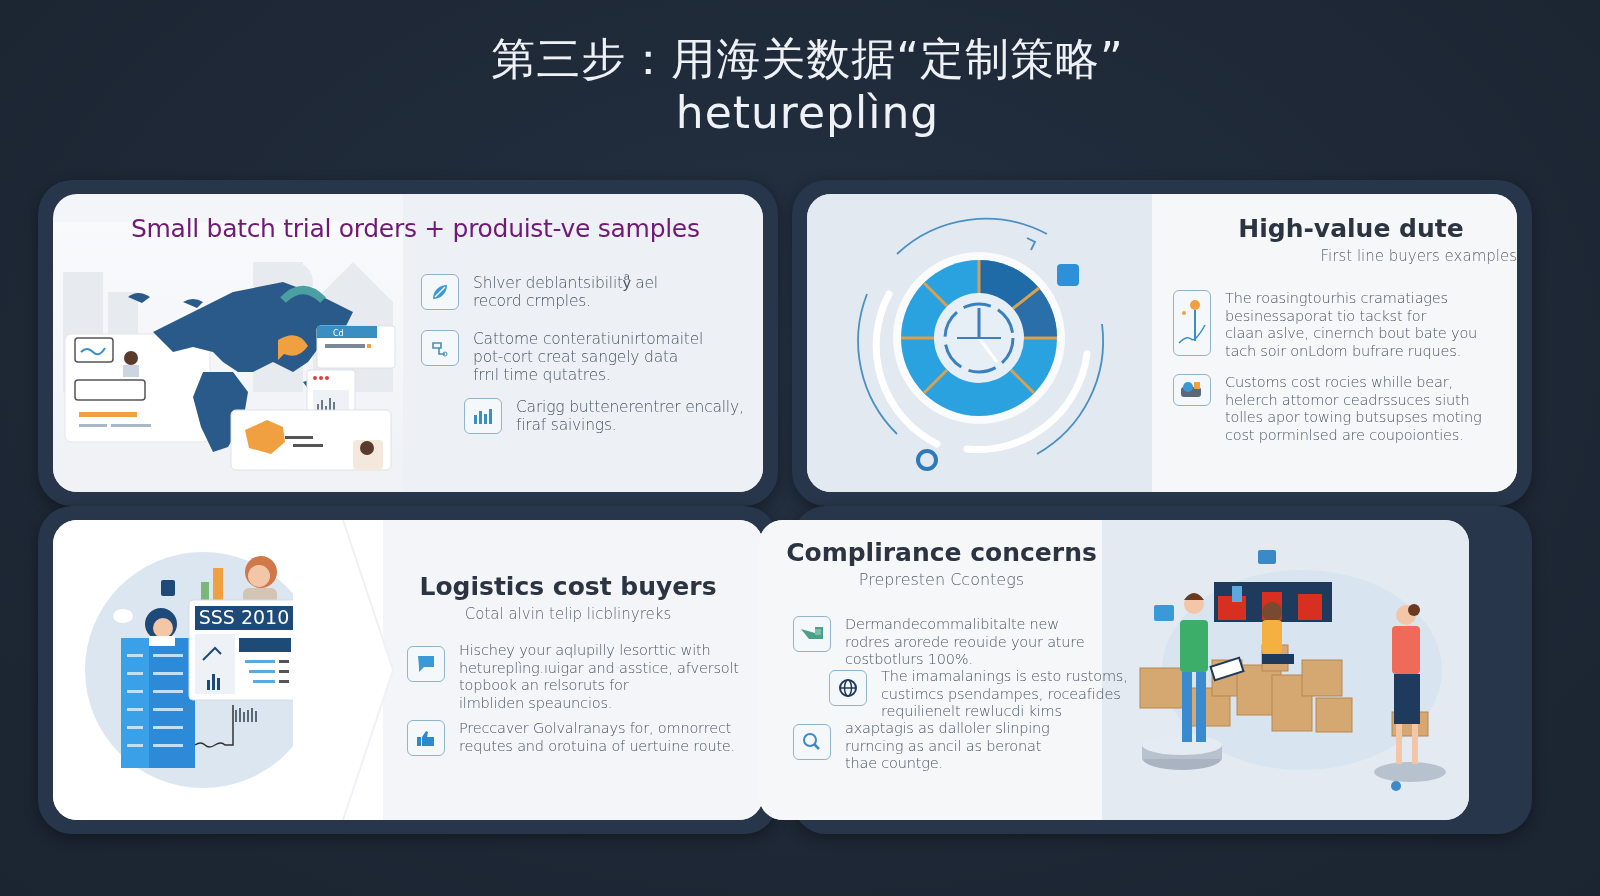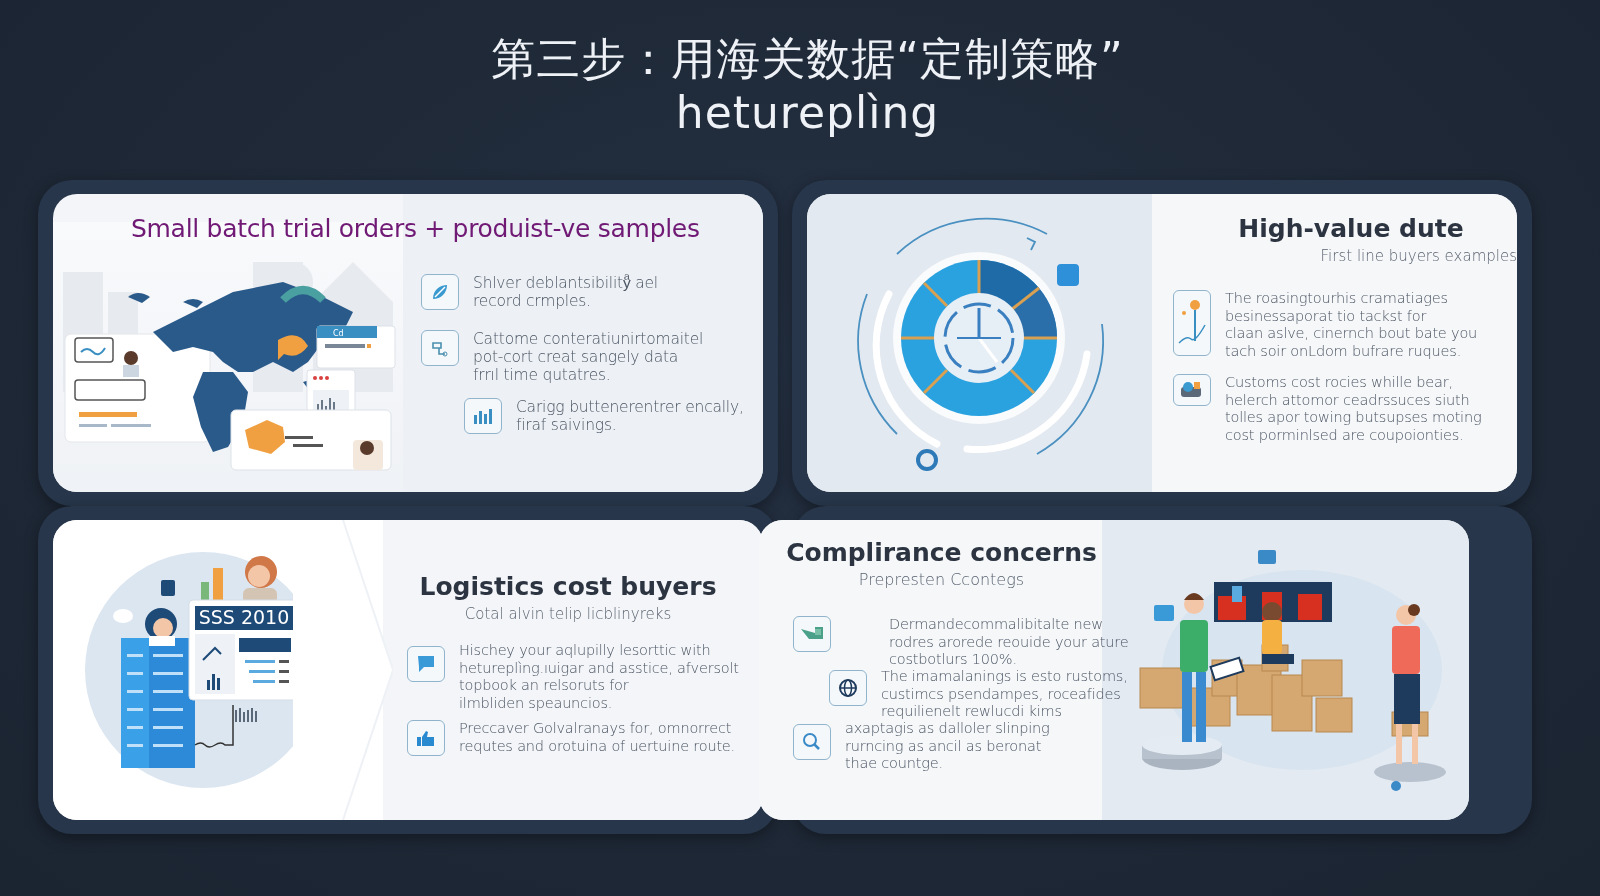--- a/index.html
+++ b/index.html
@@ -409,21 +409,21 @@
         <rect x="310" y="204" width="6" height="40" fill="#f4c6a8"></rect>
 
       <rect x="156" y="30" width="18" height="14" rx="2" fill="#3a8ac8"></rect>
       <rect x="52" y="85" width="20" height="16" rx="2" fill="#3a9ad8"></rect>
       <circle cx="294" cy="266" r="5" fill="#3a8ac8"></circle>
     </svg>
   </div>
   <div class="heading">Complirance concerns</div>
   <div class="sub">Prepresten Ccontegs</div>
 
-  <div class="item" style="left:34px; top:96px;gap:44px;">
+  <div class="item" style="left:34px; top:96px;">
     <div class="item-icon">
       <svg width="26" height="22" viewBox="0 0 26 22">
           <path d="M2 6 l8 10 h14 v-12 h-8 v6 z" fill="#4aa088"></path>
           <rect x="16" y="6" width="6" height="6" fill="#7ac0a8"></rect>
         </svg>
     </div>
     <div class="item-text" style="font-size:14.5px; line-height:17.5px;">
       <div>Dermandecommalibitalte new</div>
       <div>rodres arorede reouide your ature</div>
       <div>costbotlurs 100%.</div>

